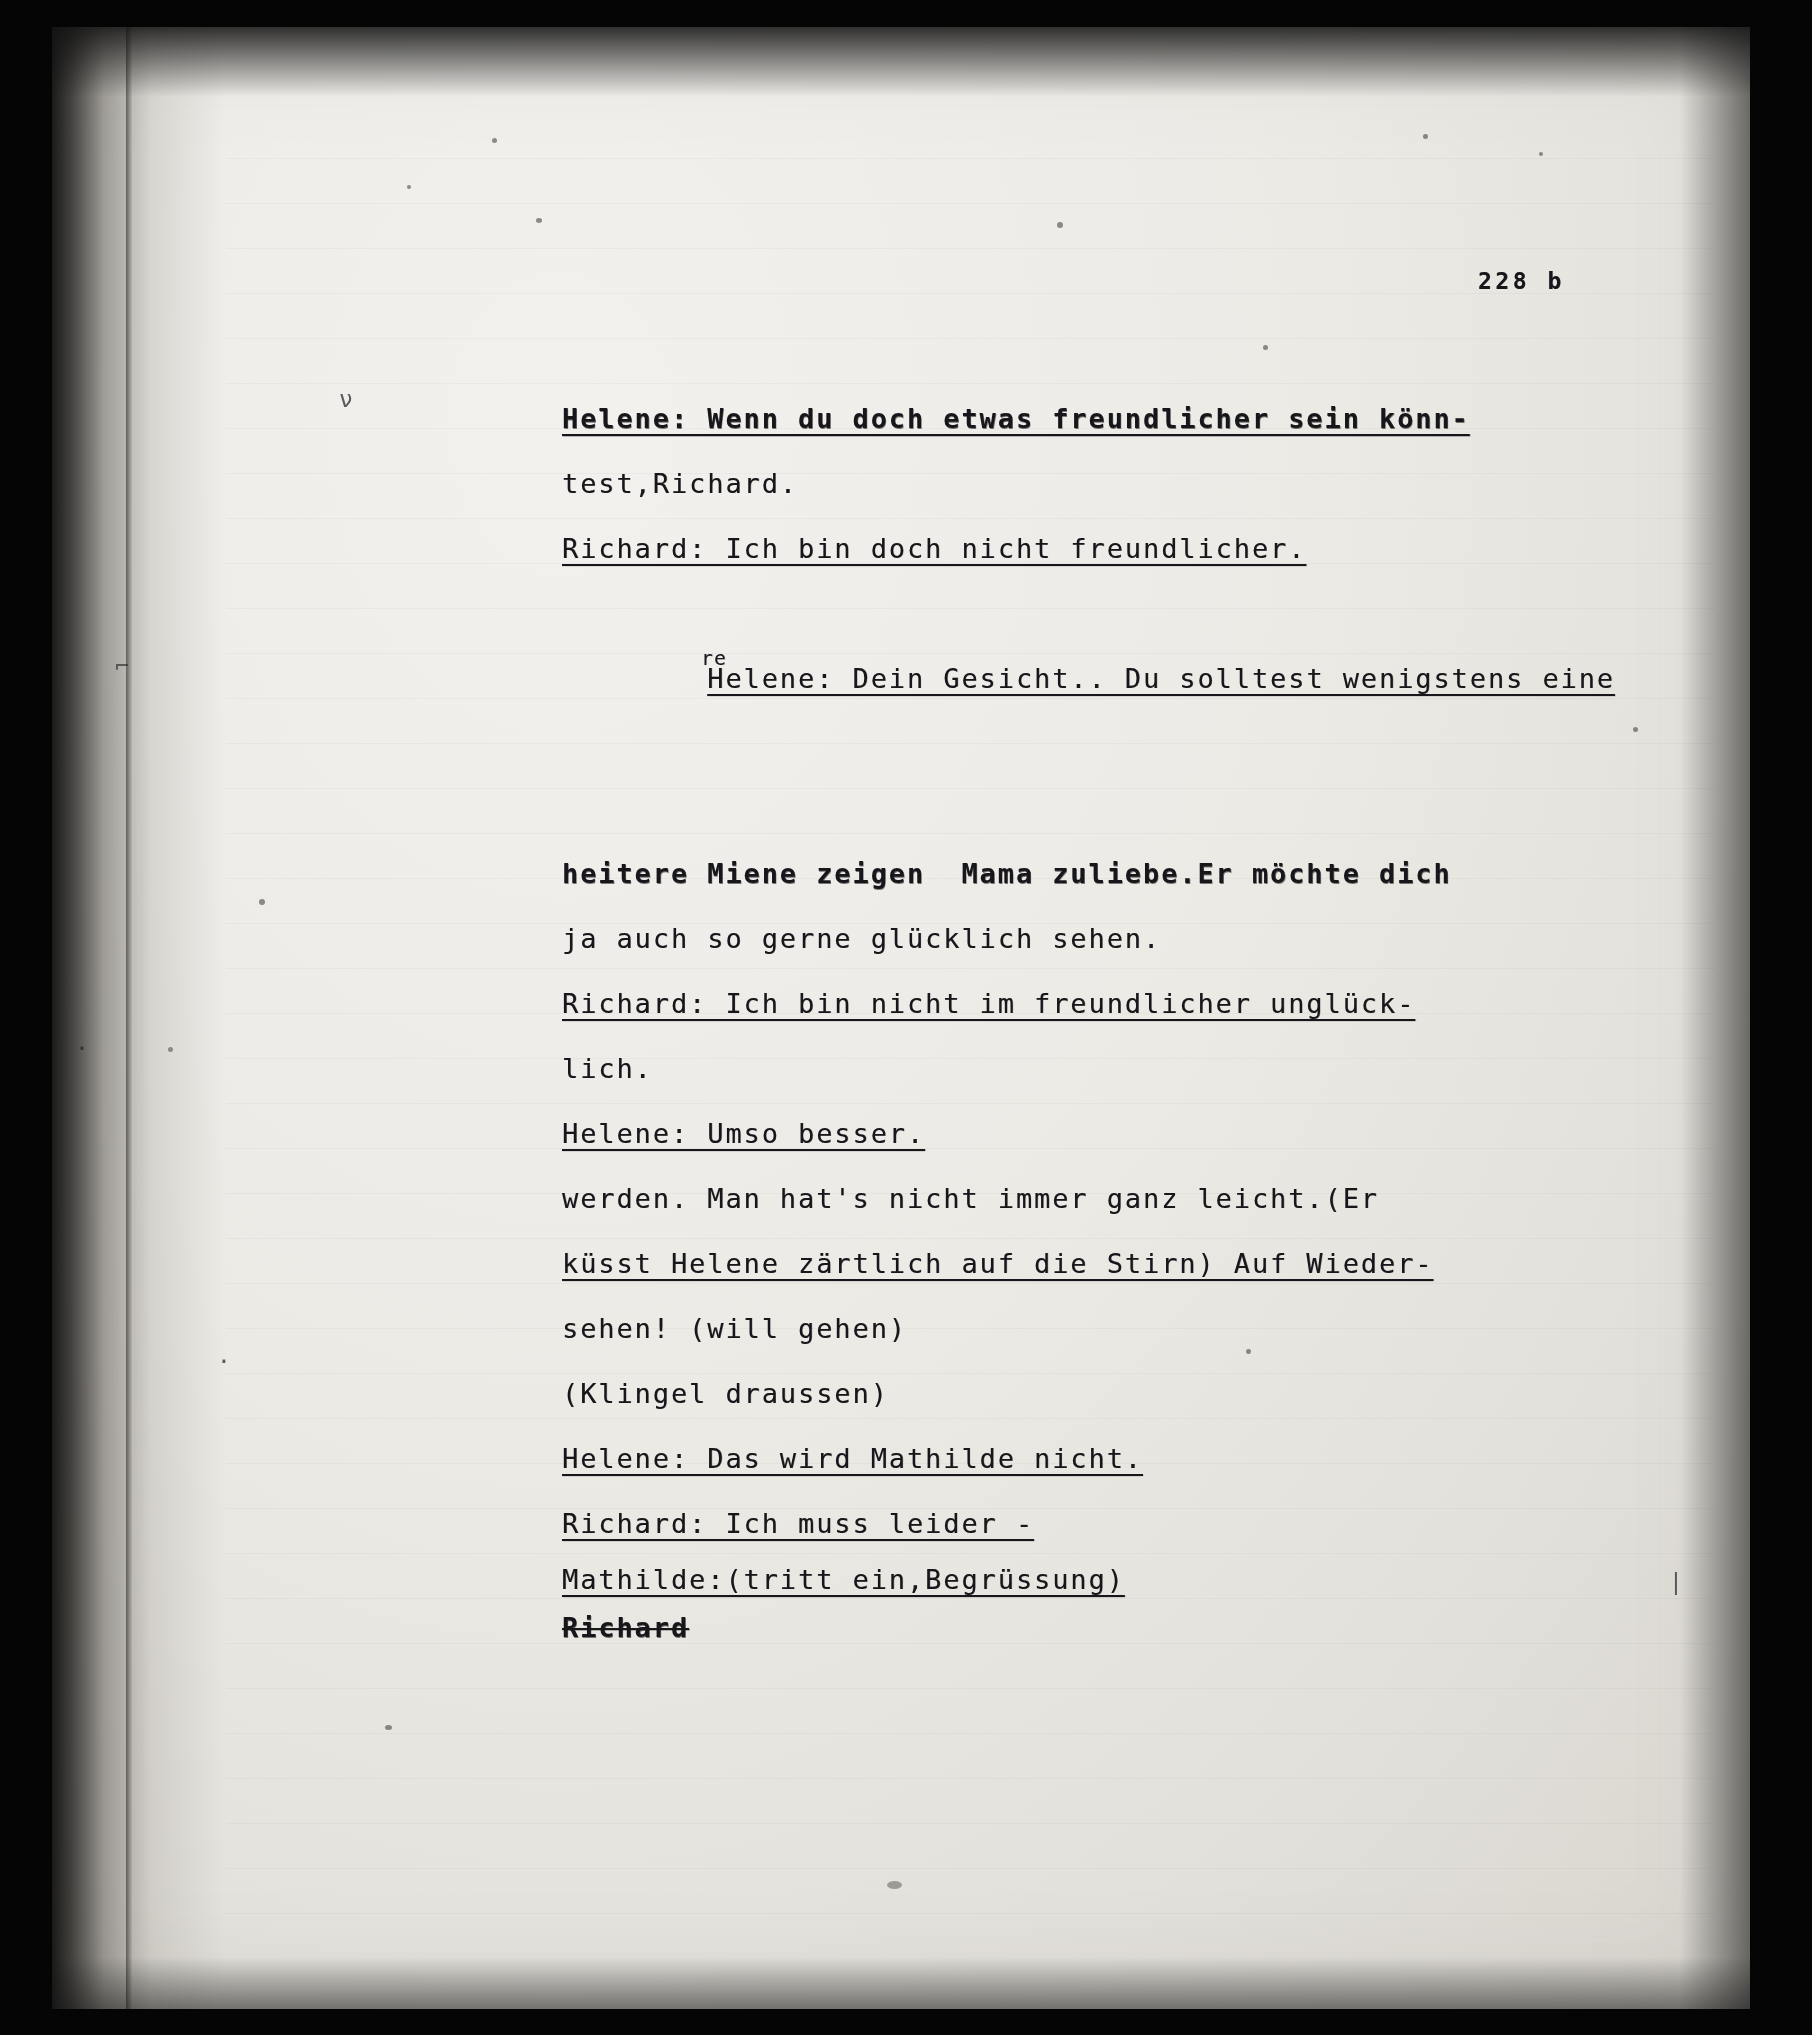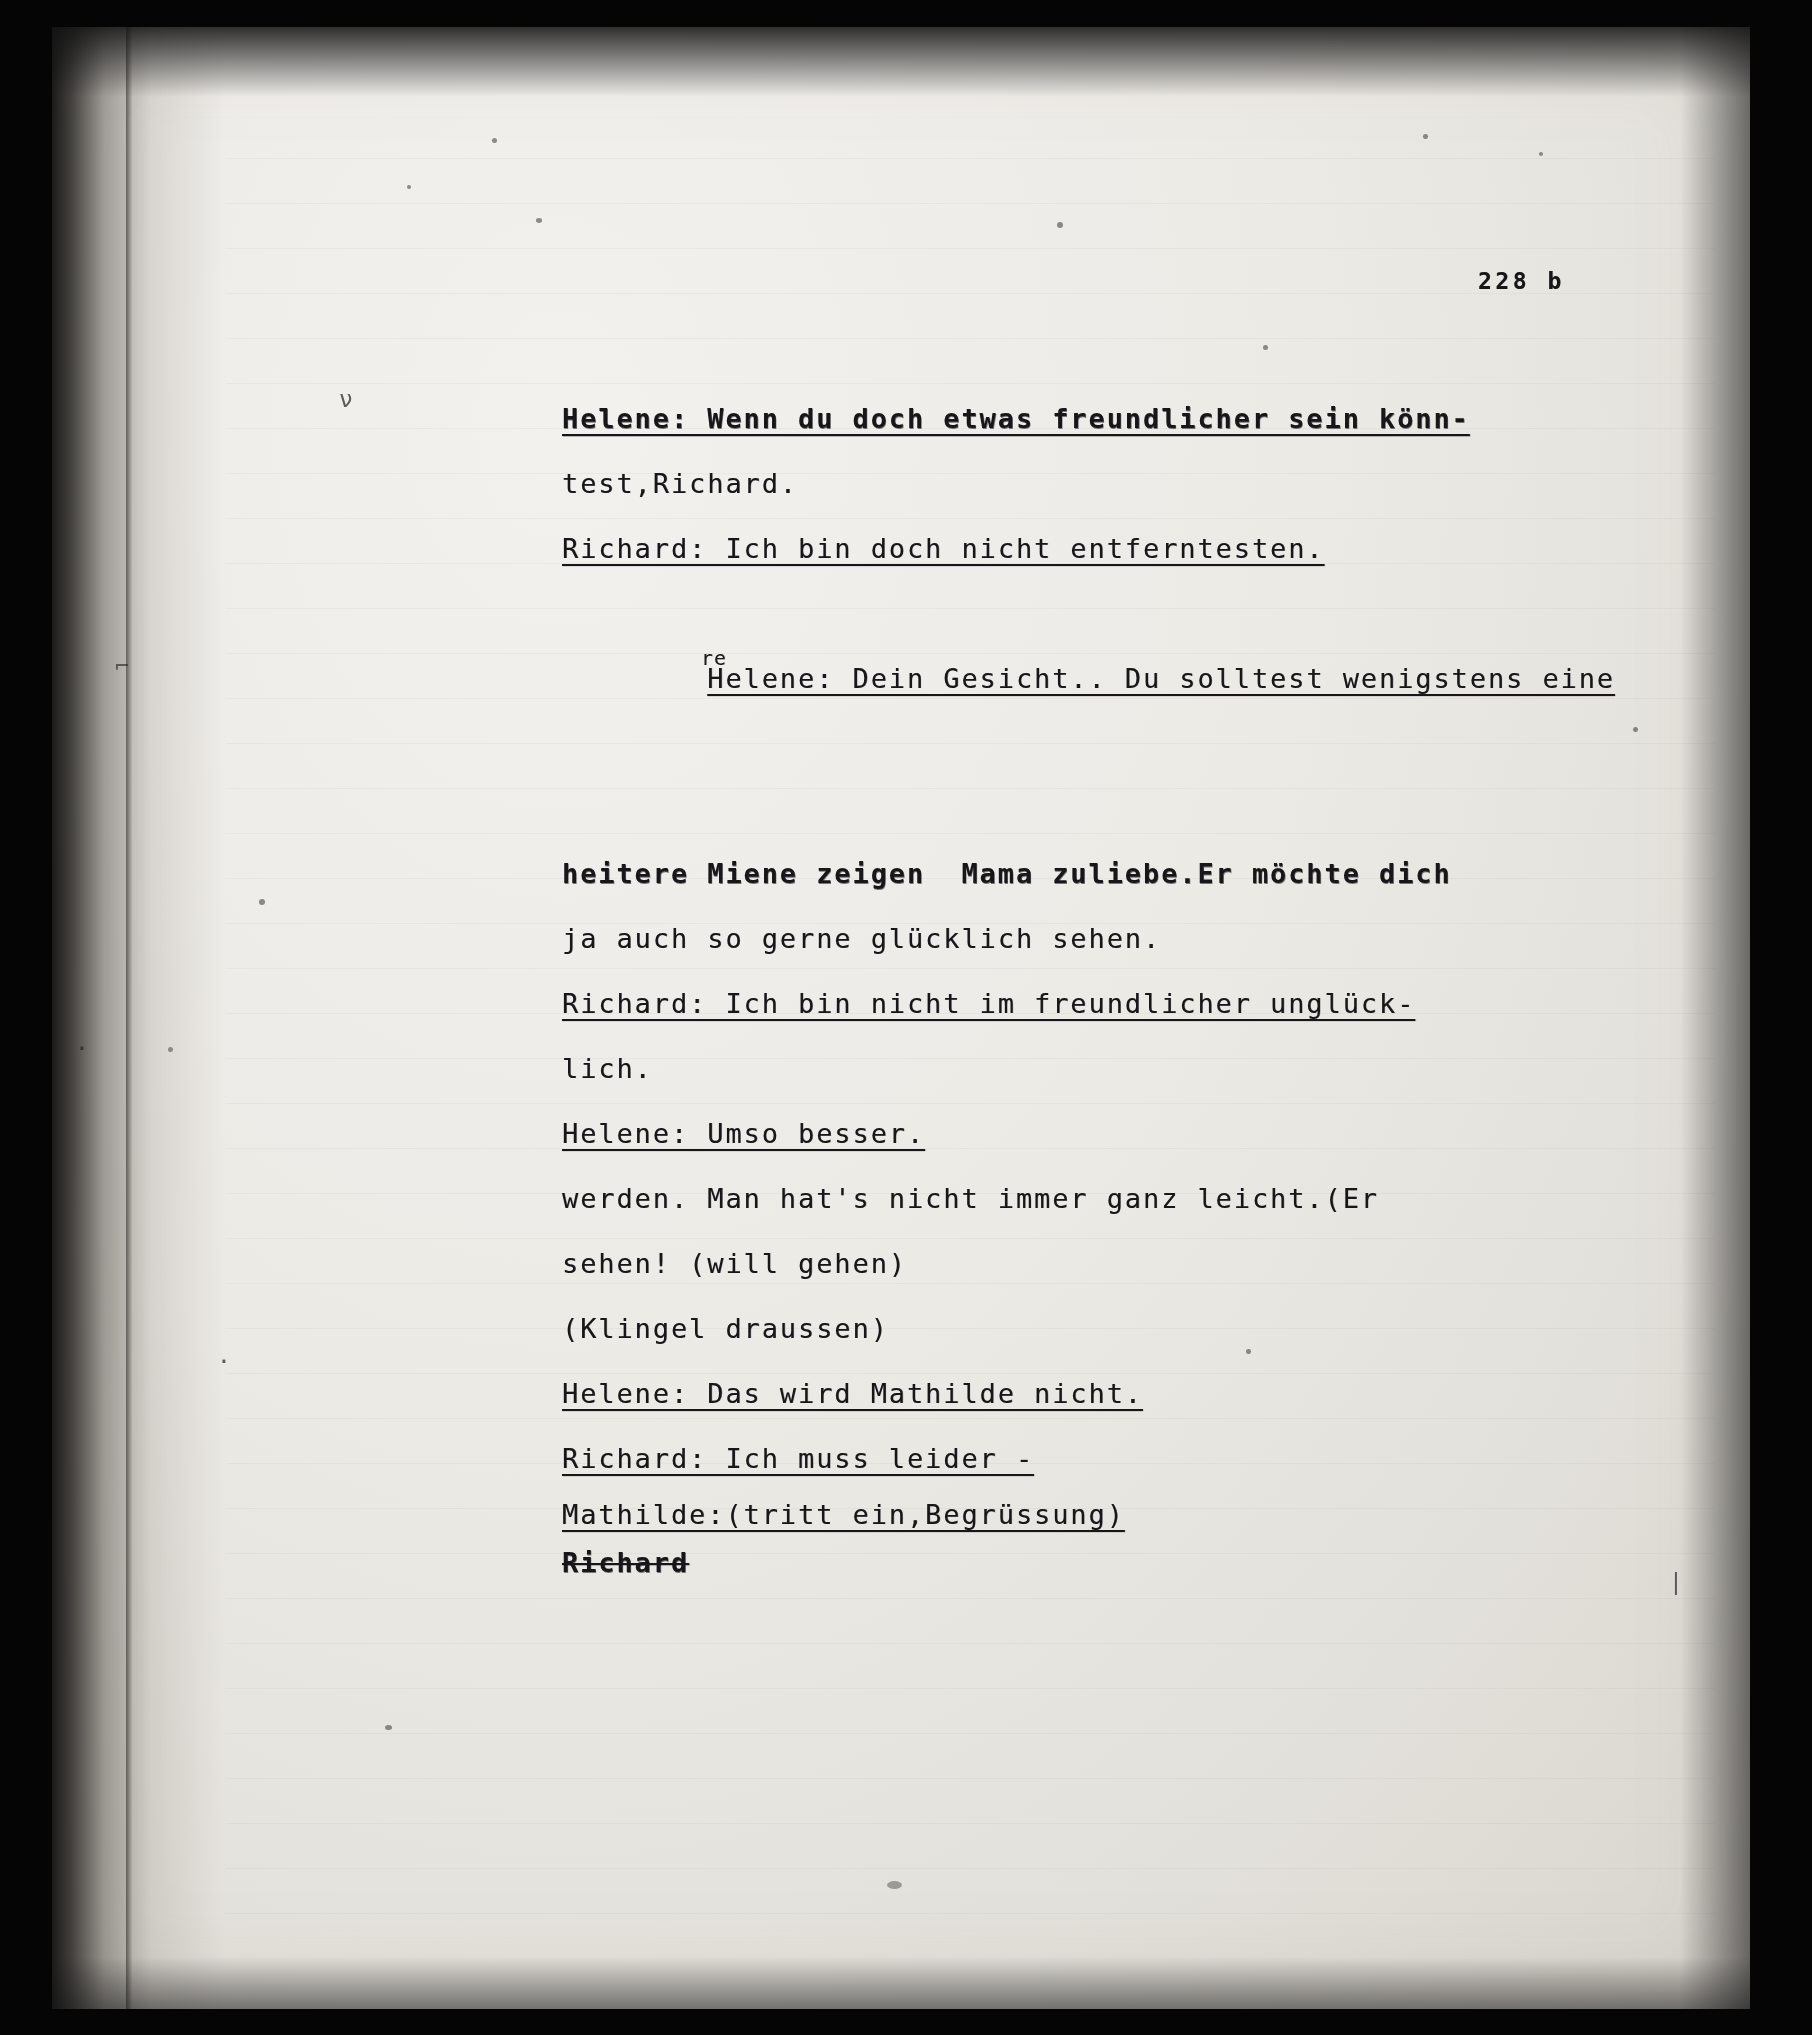--- a/index.html
+++ b/index.html
@@ -169,40 +169,41 @@
     <div class="pen" style="left:1617px;top:1542px;">|</div>
 
     <div class="folio">228 b</div>
 
     <div class="typescript">
 
       <div class="ln"><span class="u heavy">Helene: Wenn du doch etwas freundlicher sein könn-</span></div>
 
       <div class="ln"><span>test,Richard.</span></div>
 
-      <div class="ln"><span class="u">Richard: Ich bin doch nicht entferntesten.</span></div>
+      <div class="ln"><span class="u">Richard: Ich bin doch nicht freundlicher.</span></div>
 
       <div class="ln">
         <span class="u">Helene: Dein Gesicht.. Du solltest wenigstens eine</span>
         <span class="ins" style="left:139px;top:45px;">re</span>
       </div>
 
       <div class="ln"><span class="heavy">heitere Miene zeigen  Mama zuliebe.Er möchte dich</span></div>
 
       <div class="ln"><span>ja auch so gerne glücklich sehen.</span></div>
 
       <div class="ln"><span class="u">Richard: Ich bin nicht im freundlicher unglück-</span></div>
 
       <div class="ln"><span>lich.</span></div>
 
       <div class="ln"><span class="u">Helene: Umso besser.</span></div>
 
 
       <div class="ln"><span>werden. Man hat's nicht immer ganz leicht.(Er</span></div>
 
+      <div class="ln"><span class="u">küsst Helene zärtlich auf die Stirn) Auf Wieder-</span></div>
 
       <div class="ln"><span>sehen! (will gehen)</span></div>
 
       <div class="ln"><span>(Klingel draussen)</span></div>
 
       <div class="ln"><span class="u">Helene: Das wird Mathilde nicht.</span></div>
 
       <div class="ln"><span class="u">Richard: Ich muss leider -</span></div>
 
       <div class="ln" style="line-height:48px;"><span class="u">Mathilde:(tritt ein,Begrüssung)</span></div>

